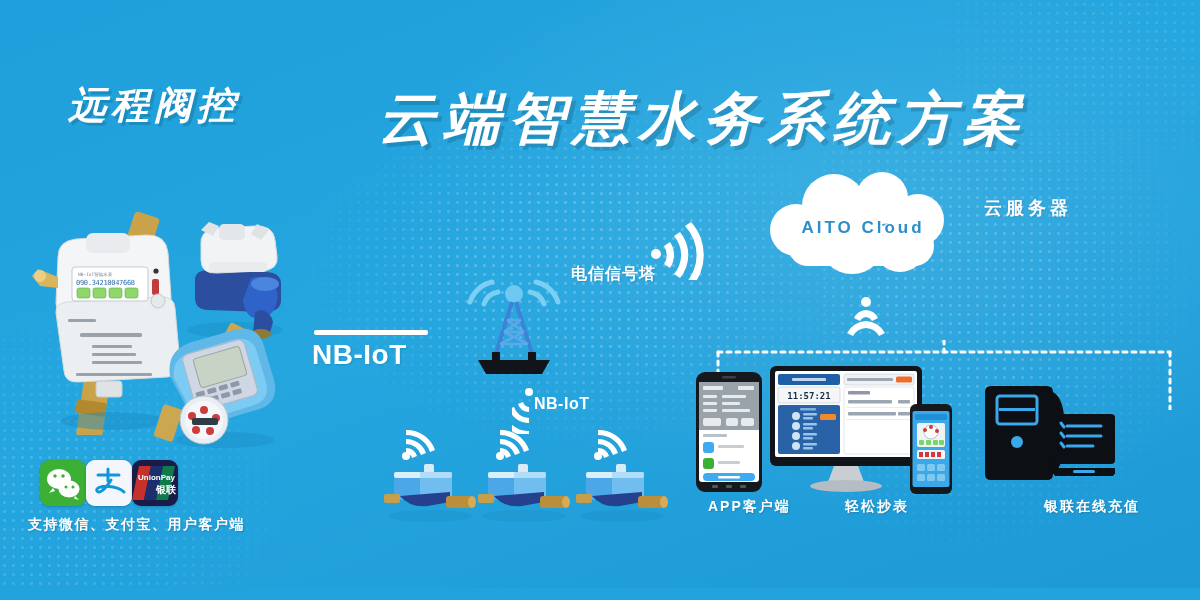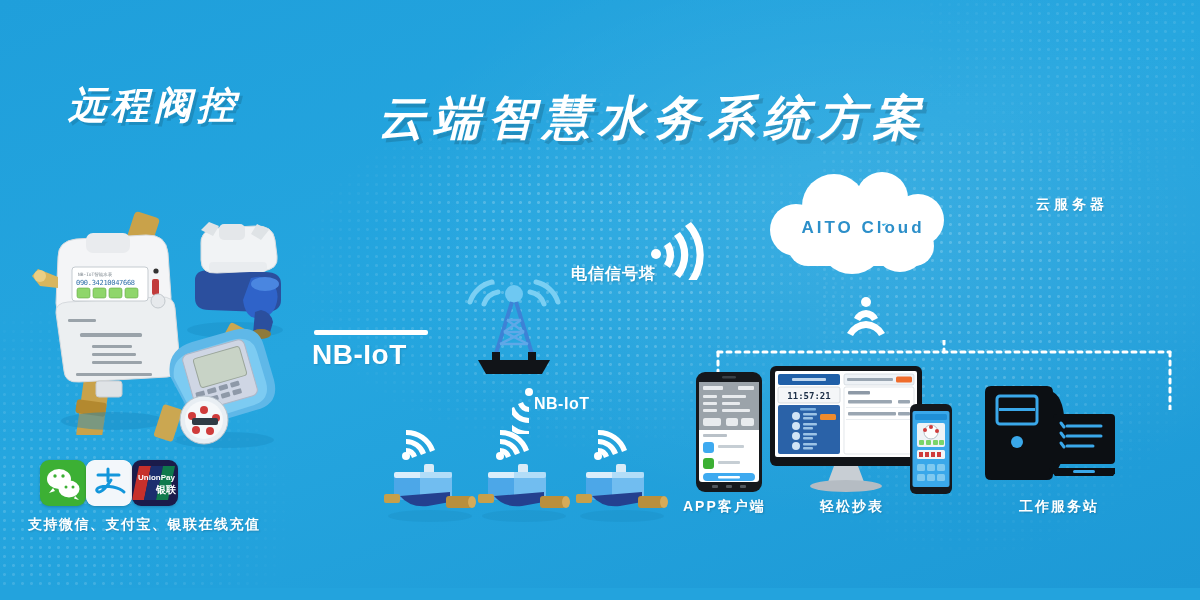--- a/index.html
+++ b/index.html
@@ -40,34 +40,34 @@
   
   .slogan {
     position: absolute; left: 68px; top: 82px; z-index: 6;
     color: #ffffff; font-weight: bold; font-style: italic;
     font-size: 38px; line-height: 46px; letter-spacing: 5px;
     text-shadow: 3px 3px 0 rgba(0,0,0,0.13);
   }
   .title {
     position: absolute; left: 378px; top: 86px; z-index: 6;
     color: #ffffff; font-weight: bold; font-style: italic;
-    font-size: 47px; line-height: 64px; letter-spacing: 8px;
+    font-size: 57px; line-height: 64px; letter-spacing: 8px;
     text-shadow: 4px 4px 0 rgba(0,0,0,0.14);
     white-space: nowrap;
   }
 
   
   #cloud-group { position: absolute; left: 748px; top: 168px; width: 230px; height: 120px; z-index: 5; }
   .cloud-text {
     position: absolute; left: 0; top: 58px; width: 230px; text-align: center;
     color: #2c8fc9; font-size: 17px; font-weight: bold; letter-spacing: 3px;
   }
   .cloud-label {
-    position: absolute; left: 1036px; top: 196px; z-index: 6;
-    color: #ffffff; font-size: 14px; font-weight: bold; letter-spacing: 4px;
+    position: absolute; left: 984px; top: 196px; z-index: 6;
+    color: #ffffff; font-size: 18px; font-weight: bold; letter-spacing: 4px;
     text-shadow: 1px 1px 2px rgba(0,0,0,.12);
   }
 
   
   #tower-group { position: absolute; left: 462px; top: 268px; width: 104px; height: 110px; z-index: 5; }
   .tower-label {
     position: absolute; left: 535px; top: 264px; z-index: 6;
     color: #ffffff; font-size: 16px; font-weight: bold; letter-spacing: 1px;
     text-shadow: 1px 1px 2px rgba(0,0,0,.15);
     padding-left: 36px;
@@ -88,20 +88,21 @@
     position: absolute; left: 534px; top: 395px; z-index: 6;
     color: #fff; font-size: 16px; font-weight: bold; letter-spacing: .5px;
   }
 
   
   .dev-label {
     position: absolute; z-index: 7; color: #ffffff;
     font-size: 14px; font-weight: bold; letter-spacing: 2px;
     text-shadow: 1px 1px 2px rgba(0,0,0,.18);
     white-space: nowrap;
+    margin-left: 25px;
   }
   .dev-label.app  { left: 683px; top: 498px; }
   .dev-label.user { left: 820px; top: 498px; }
   .dev-label.work { left: 1019px; top: 498px; }
 
   
   #pay-row { position: absolute; left: 40px; top: 460px; width: 250px; height: 46px; z-index: 7;
              display: flex; }
   .pay-icon { width: 46px; height: 46px; border-radius: 9px; position: relative; overflow: hidden;
               box-shadow: 0 1px 3px rgba(0,0,0,.2); }
@@ -259,21 +260,21 @@
     <div class="pay-icon pay-union">
       <svg width="46" height="46" viewBox="0 0 46 46">
         <path d="M7 6 h12 l-7 34 h-12z" fill="#c7302b"></path>
         <path d="M19 6 h12 l-7 34 h-12z" fill="#1b2e6e"></path>
         <path d="M31 6 h12 l-7 34 h-12z" fill="#0f7a4c"></path>
         <text x="6" y="20" font-family="Liberation Sans, sans-serif" font-size="8" font-weight="bold" fill="#ffffff">UnionPay</text>
         <text x="24" y="33" font-family="Liberation Sans, sans-serif" font-size="10" font-weight="bold" fill="#ffffff">银联</text>
       </svg>
     </div>
   </div>
-  <div class="pay-caption">支持微信、支付宝、银联在线充值</div>
+  <div class="pay-caption">支持微信、支付宝、用户客户端</div>
 
   <div class="nbiot-big">NB-IoT</div>
 
   <svg class="sm-meter" style="left:372px; top:424px;" width="110" height="100" viewBox="0 0 110 100">
     <g fill="#ffffff">
       <circle cx="34" cy="32" r="4"></circle>
       <path d="M34 24 a12 12 0 0 1 11 8 l-5 2 a7 7 0 0 0 -6 -5z"></path>
       <path d="M34 15 a21 21 0 0 1 20 14 l-5 2 a16 16 0 0 0 -15 -11z"></path>
       <path d="M34 6 a30 30 0 0 1 29 20 l-5 2 a25 25 0 0 0 -24 -17z"></path>
     </g>
@@ -530,15 +531,15 @@
       <path d="M82 46 h34"></path>
         <path d="M82 56 h34"></path>
         <path d="M82 66 h26"></path>
       <path d="M76 43 l3 4"></path>
         <path d="M76 53 l3 4"></path>
         <path d="M76 63 l3 4"></path>
     </g>
     <path d="M64 88 h70 l-6 8 h-58z" fill="#0c0f13"></path>
     <rect x="88" y="90" width="22" height="3" rx="1.5" fill="#3aa8ea"></rect>
   </svg>
-  <div class="dev-label work">工作服务站</div>
+  <div class="dev-label work">银联在线充值</div>
 
 </div>
 
 </body></html>

